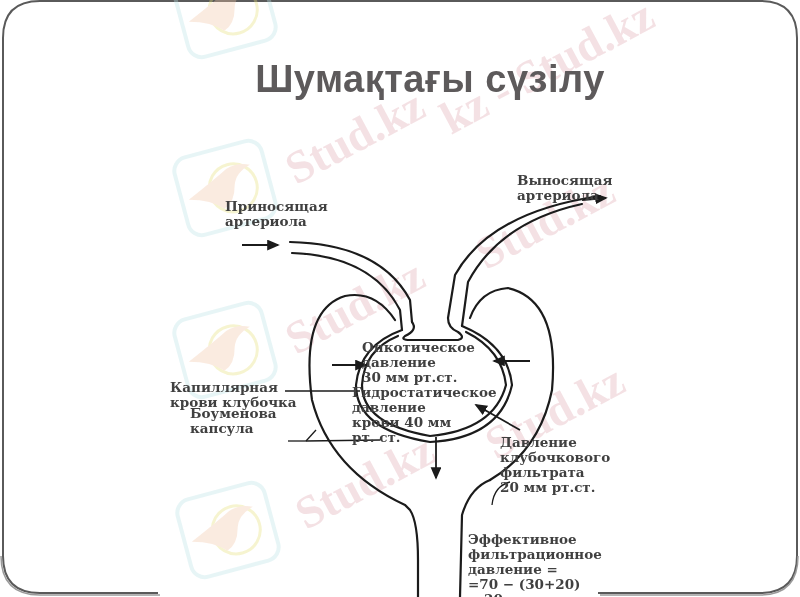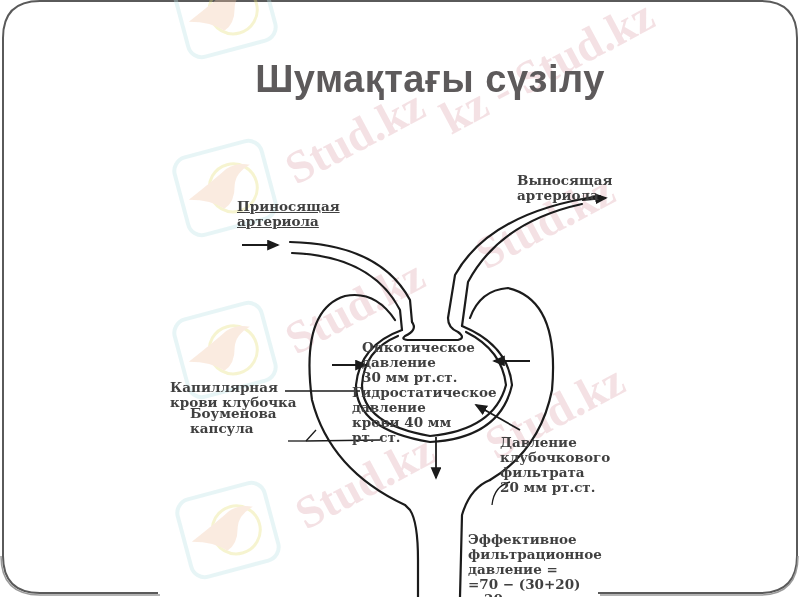--- a/index.html
+++ b/index.html
@@ -120,21 +120,21 @@
 
   <g stroke="#1b1b1b" stroke-width="1.3" fill="none">
     <line x1="285" y1="391" x2="360" y2="391"></line>
     <line x1="288" y1="441" x2="306" y2="441"></line>
     <line x1="306" y1="441" x2="316" y2="430"></line>
     <line x1="306" y1="441" x2="380" y2="440"></line>
     <path d="M510 482 Q494 486 492 505"></path>
   </g>
 </svg>
 
-<div class="lbl" style="left:237px;top:199px;text-decoration:underline;">Приносящая
+<div class="lbl" style="left:225px;top:199px;">Приносящая
 артериола</div>
 <div class="lbl" style="left:517px;top:173px;">Выносящая
 артериола</div>
 <div class="lbl center" style="left:362px;top:340px;width:144px;">Онкотическое
 давление
 30 мм рт.ст.</div>
 <div class="lbl center" style="left:352px;top:385px;width:164px;">Гидростатическое
 давление
 крови 40 мм
 рт. ст.</div>

